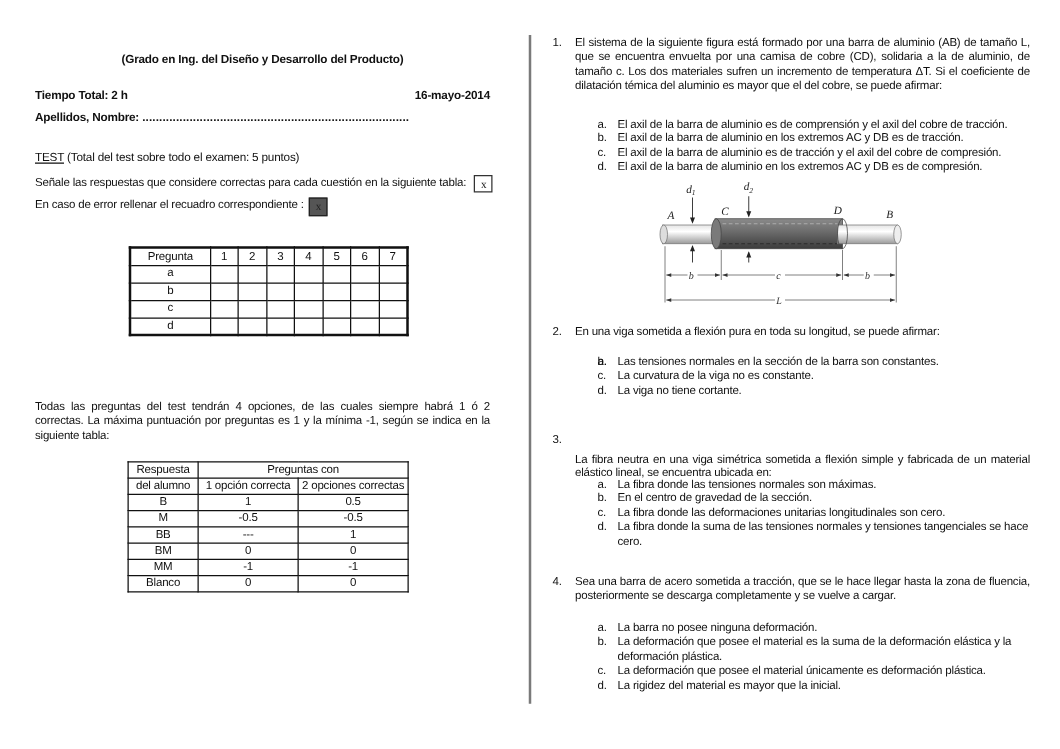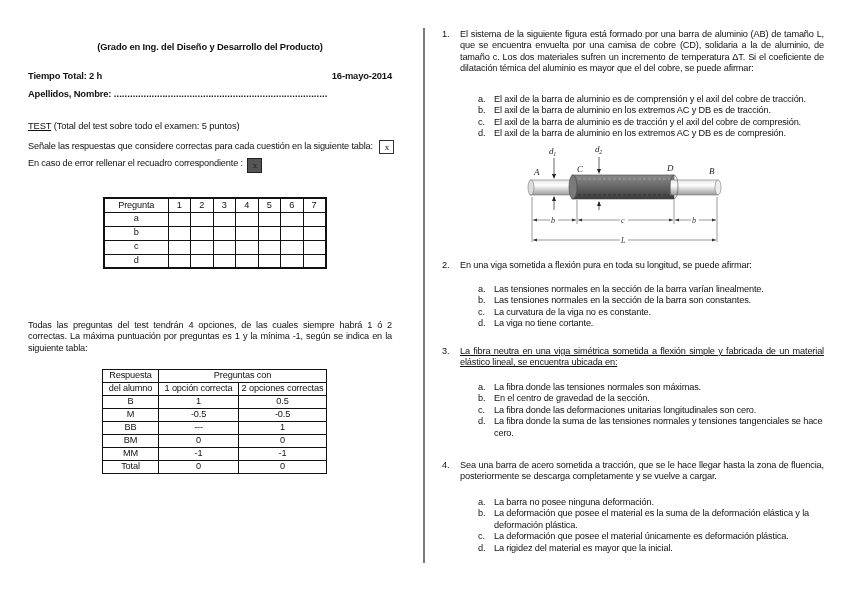--- a/index.html
+++ b/index.html
@@ -47,21 +47,21 @@
 
   
   .qnum { position: absolute; left: 12px; font-size: 9.2px; }
   .qtext { position: absolute; left: 30px; width: 364px; text-align: justify; font-size: 9.2px; line-height: 1.24; }
   .opts { position: absolute; left: 48px; width: 346px; list-style: none; }
   .opts li { position: relative; padding-left: 16px; font-size: 9.2px; line-height: 1.24; }
   .opts li .lt { position: absolute; left: 0; top: 0; }
 
   .q1num { top: 29px; } .q1text { top: 29px; } .q1opts { top: 94px; }
   .q2num { top: 260px; } .q2text { top: 260px; } .q2opts { top: 284px; }
-  .q3num { top: 346px; } .q3text { top: 346px; text-decoration: underline; } .q3opts { top: 382px; }
+  .q3num { top: 346px; } .q3text { top: 362px; } .q3opts { top: 382px; }
   .q4num { top: 460px; } .q4text { top: 460px; } .q4opts { top: 497px; }
 
   .figure { position: absolute; left: 520px; top: 142px; width: 210px; height: 110px; }
   .figure svg { width: 210px; height: 110px; }
 </style>
 </head>
 <body>
 
 <div class="left">
   <div class="title t2">(Grado en Ing. del Diseño y Desarrollo del Producto)</div>
@@ -176,21 +176,21 @@
       <td>BM</td>
       <td>0</td>
       <td>0</td>
     </tr>
     <tr>
       <td>MM</td>
       <td>-1</td>
       <td>-1</td>
     </tr>
     <tr>
-      <td>Total</td>
+      <td>Blanco</td>
       <td>0</td>
       <td>0</td>
     </tr>
   </tbody>
     </table>
 </div>
 
 <div class="divider"></div>
 
 <div class="right">
@@ -200,21 +200,21 @@
   <ul class="opts q1opts">
     <li><span class="lt">a.</span><span>El axil de la barra de aluminio es de comprensión y el axil del cobre de tracción.</span></li>
     <li><span class="lt">b.</span><span>El axil de la barra de aluminio en los extremos AC y DB es de tracción.</span></li>
     <li><span class="lt">c.</span><span>El axil de la barra de aluminio es de tracción y el axil del cobre de compresión.</span></li>
     <li><span class="lt">d.</span><span>El axil de la barra de aluminio en los extremos AC y DB es de compresión.</span></li>
   </ul>
 
   <div class="qnum q2num">2.</div>
   <div class="qtext q2text">En una viga sometida a flexión pura en toda su longitud, se puede afirmar:</div>
   <ul class="opts q2opts">
-    <li><span class="lt">a.</span><span>Las tensiones normales en la sección de la barra varían linealmente.</span></li>
+    <li><span class="lt">a.</span></li>
     <li><span class="lt">b.</span><span>Las tensiones normales en la sección de la barra son constantes.</span></li>
     <li><span class="lt">c.</span><span>La curvatura de la viga no es constante.</span></li>
     <li><span class="lt">d.</span><span>La viga no tiene cortante.</span></li>
   </ul>
 
   <div class="qnum q3num">3.</div>
   <div class="qtext q3text">La fibra neutra en una viga simétrica sometida a flexión simple y fabricada de un material elástico lineal, se encuentra ubicada en:</div>
   <ul class="opts q3opts">
     <li><span class="lt">a.</span><span>La fibra donde las tensiones normales son máximas.</span></li>
     <li><span class="lt">b.</span><span>En el centro de gravedad de la sección.</span></li>

